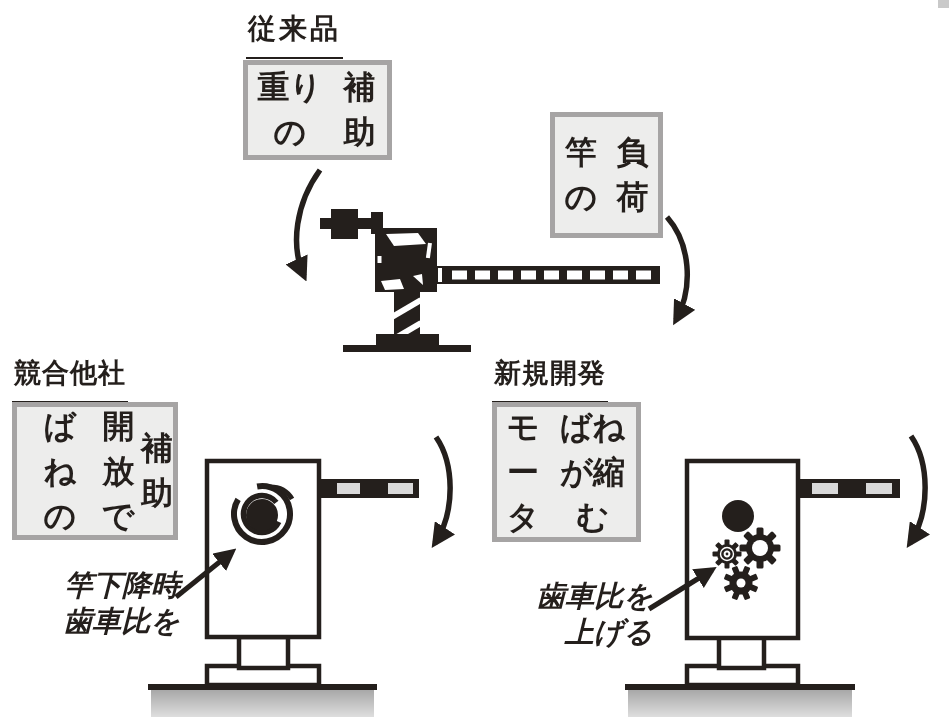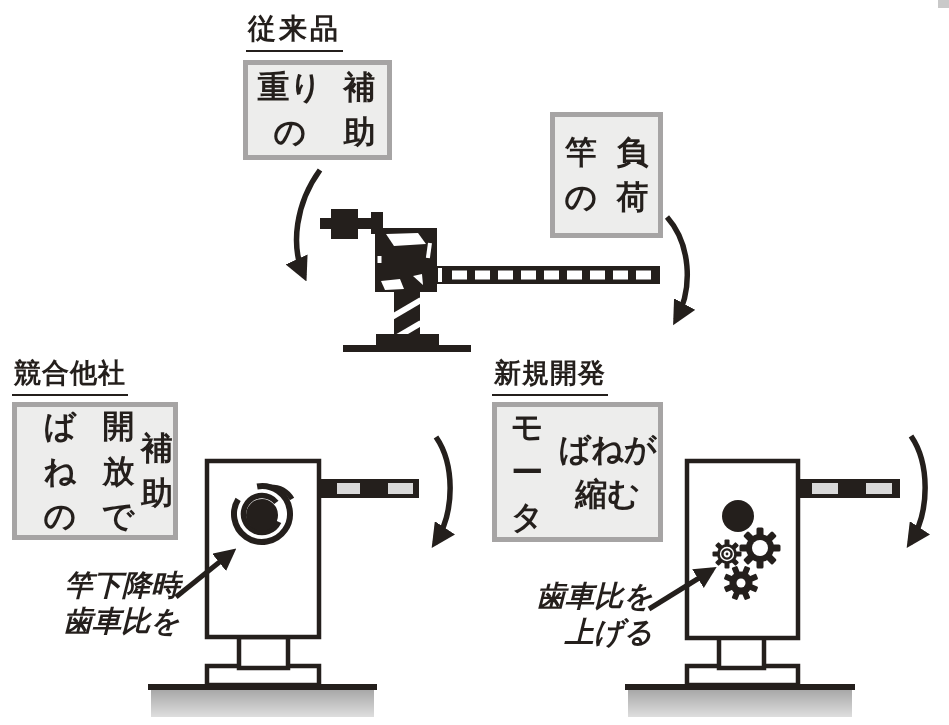--- a/index.html
+++ b/index.html
@@ -4,21 +4,21 @@
 <style>
   html,body{margin:0;padding:0;background:#fff;}
   .stage{
     position:relative;width:949px;height:725px;background:#fff;overflow:hidden;
     font-family:"Liberation Sans","DejaVu Sans",sans-serif;
     color:var(--ink,#241f1c);
   }
   .abs{position:absolute;}
   .heading{
     font-size:27px;font-weight:bold;letter-spacing:1px;width:max-content;
-    border-bottom:2.5px solid currentColor;padding:0 2px 5px 2px;line-height:1.1;text-align:center;
+    border-bottom:2.5px solid currentColor;padding:0 2px 12px 2px;line-height:1.1;text-align:center;
   }
   .heading.conv{font-size:28px;letter-spacing:3px;}
   .callout{
     box-sizing:border-box;
     background:var(--callout-bg,#ededec);
     border:5px solid var(--callout-border,#a6a4a4);
     display:flex;flex-direction:row;justify-content:center;align-items:center;
     text-align:center;font-size:32px;line-height:45px;font-weight:bold;
   }
   .annotation{
@@ -67,21 +67,21 @@
 
   <div class="abs annotation" style="left:0px;top:567px;width:180px;">
     <div>竿下降時</div>
     <div>歯車比を</div>
   </div>
 
   <div class="abs heading" style="left:492px;top:359px;">
     <span>新規開発</span>
   </div>
 
-  <div class="abs callout" style="left:492px;top:402px;width:171px;height:140px;">
+  <div class="abs callout" style="left:492px;top:402px;width:149px;height:140px;">
     <div>モータ</div>
     <div>ばねが縮む</div>
   </div>
 
   <div class="abs annotation" style="left:498px;top:578px;width:155px;">
     <div>歯車比を</div>
     <div>上げる</div>
   </div>
 
   <svg class="abs" style="left:0;top:0;" width="949" height="725" viewBox="0 0 949 725">

